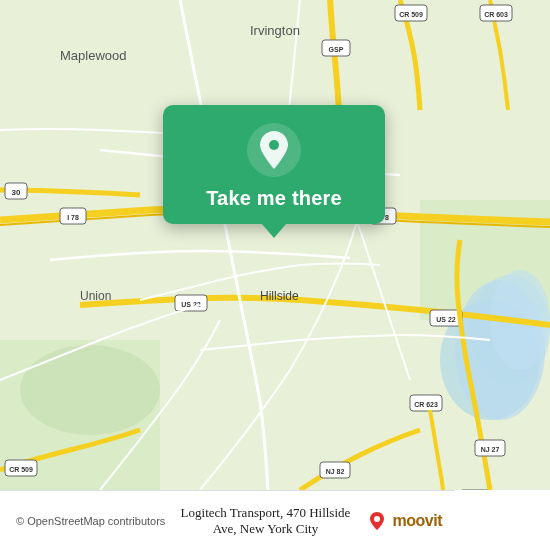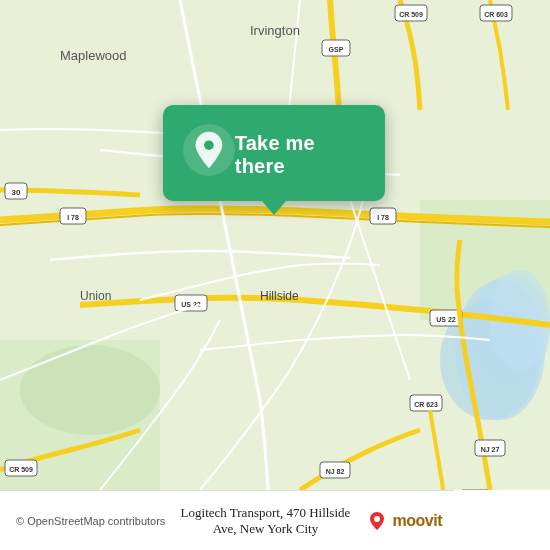--- a/index.html
+++ b/index.html
@@ -29,21 +29,21 @@
 
     
     #popup-card {
       position: absolute;
       top: 105px;
       left: 163px;
       width: 222px;
       background: #2eaa6e;
       border-radius: 10px;
       display: flex;
-      flex-direction: row;
+      flex-direction: column;
       align-items: center;
       padding: 18px 20px 14px 20px;
       box-shadow: 0 4px 16px rgba(0,0,0,0.3);
       cursor: pointer;
     }
 
     #popup-pin-icon {
       width: 54px;
       height: 54px;
       margin-bottom: 10px;

